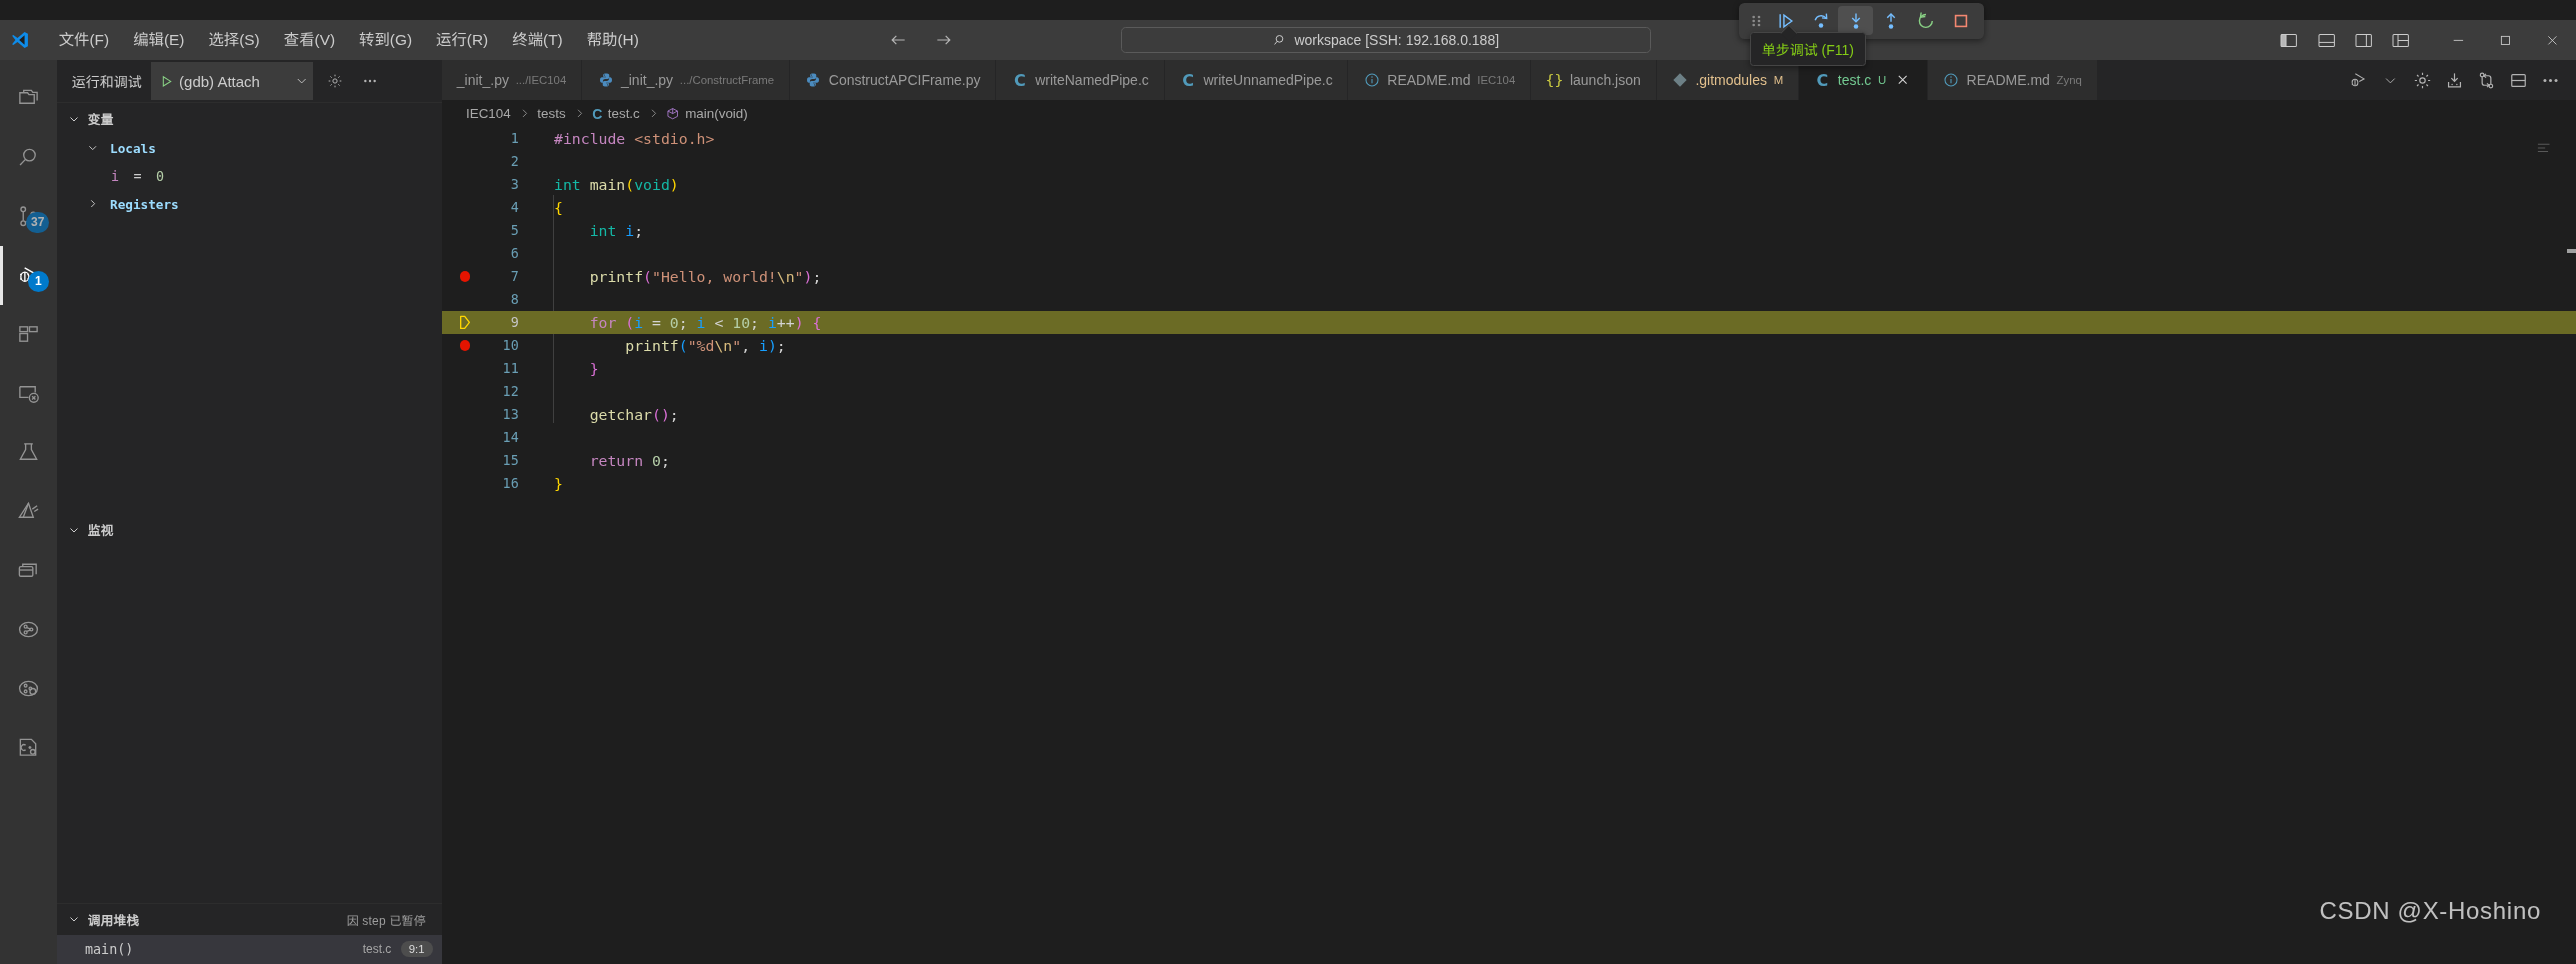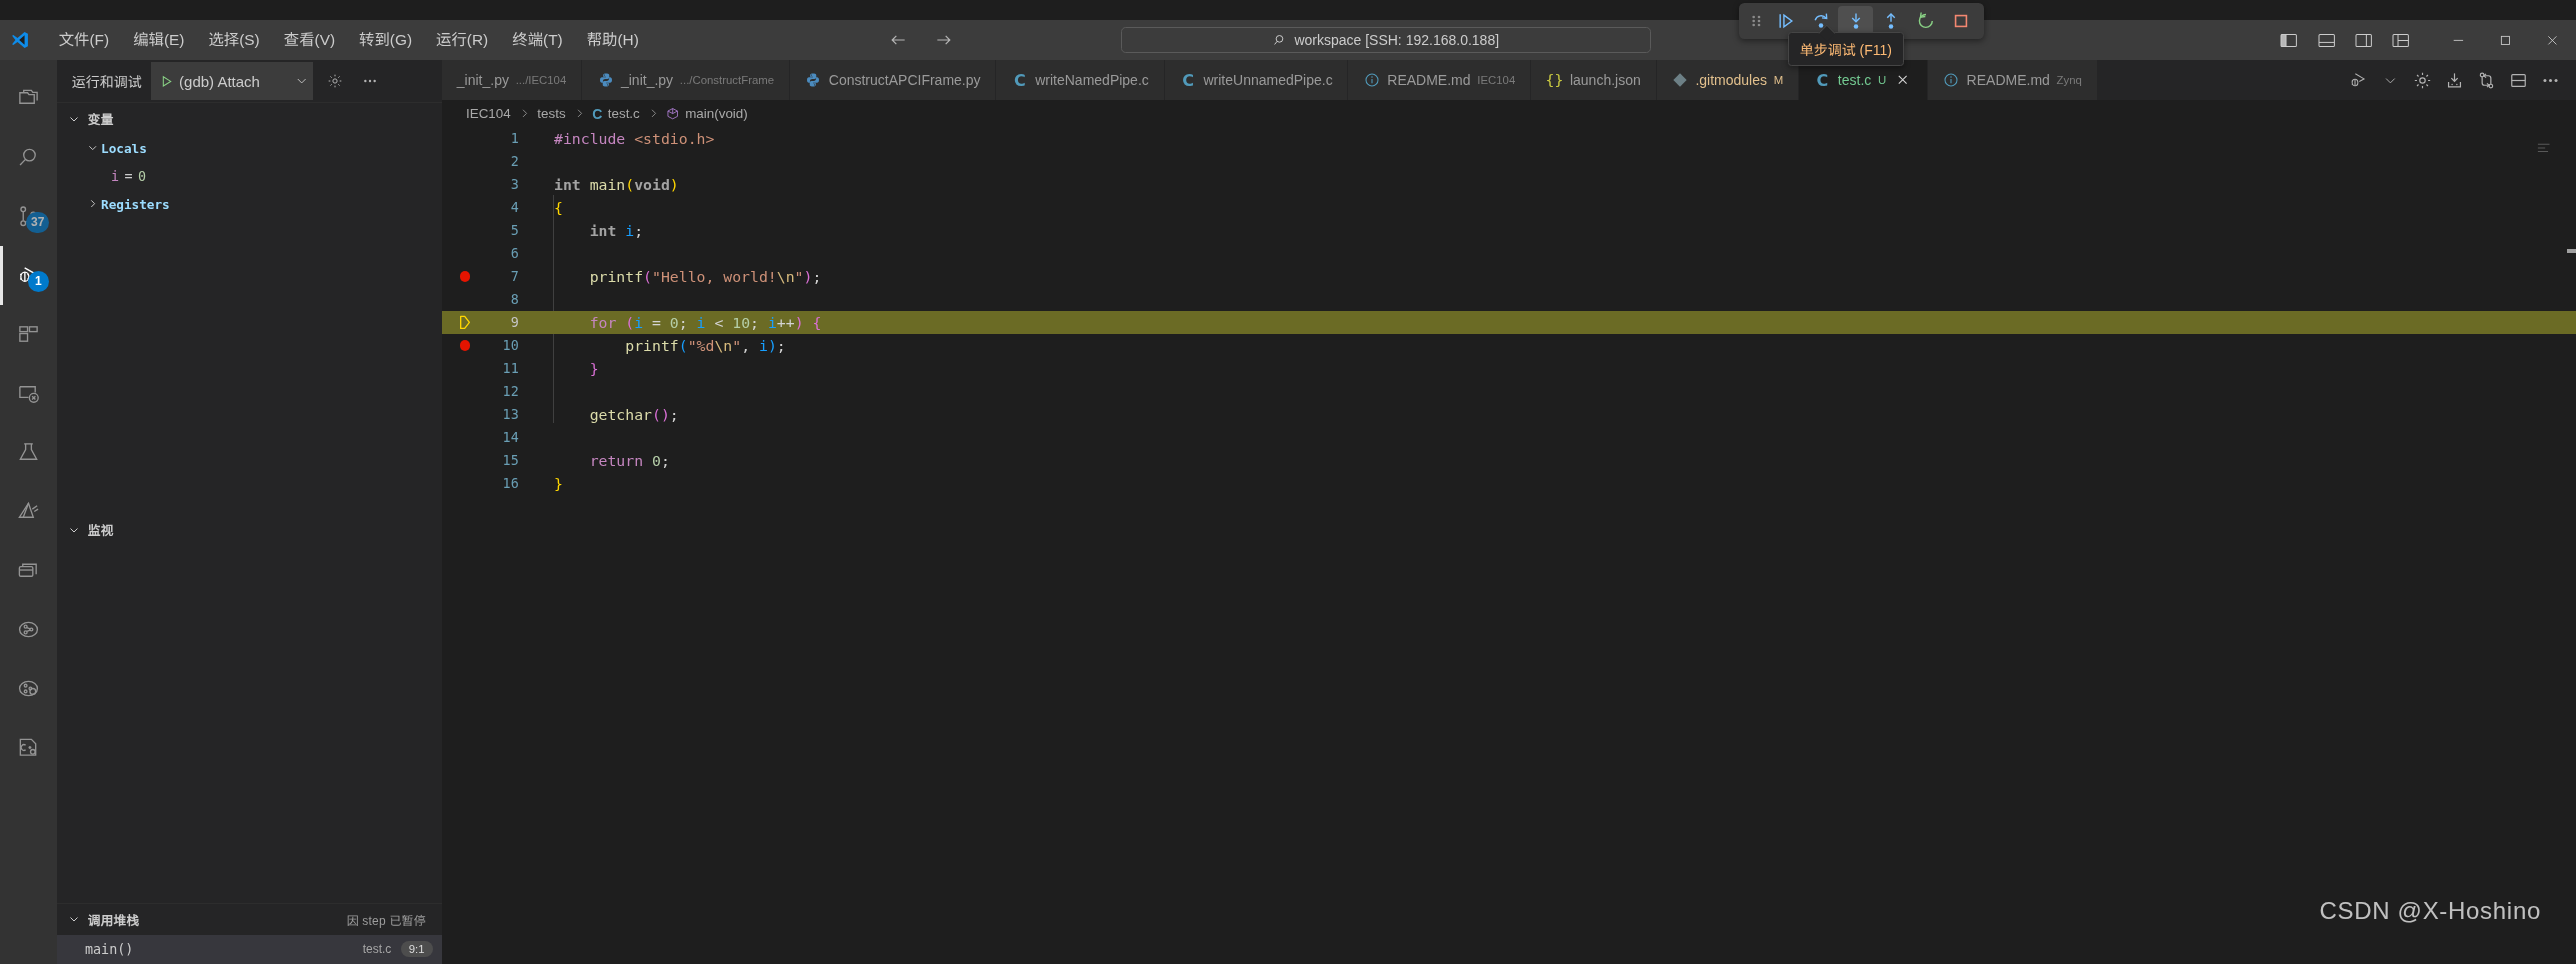--- a/index.html
+++ b/index.html
@@ -44,22 +44,22 @@
   .debug-toolbar {
     position: absolute; left: 1739px; top: 2.7px; height: 36px;
     background: #3c3c3c; border-radius: 5.4px; display: flex; align-items: center;
     padding: 0 6px; gap: 0px; box-shadow: 0 2px 6.7px rgba(0,0,0,.45); z-index: 40;
   }
   .dt-grip { width: 23px; height: 27px; display:flex; align-items:center; justify-content:center; cursor: grab; }
   .dt-btn { width: 35px; height: 29.5px; display:flex; align-items:center; justify-content:center; border-radius: 4px; }
   .dt-btn.active { background: #4f4f4f; }
   .dt-tooltip {
     position: absolute; left: 1750px; top: 32px; background: #252526; border: 0.7px solid #454545;
-    color: #fdba74; font-size: 14px; padding: 6px 10.7px; border-radius: 3.4px; white-space: nowrap;
-    z-index: 60; box-shadow: 0 2px 6px rgba(0,0,0,.4); margin-left: 38px;
+    color: #84cc16; font-size: 14px; padding: 6px 10.7px; border-radius: 3.4px; white-space: nowrap;
+    z-index: 60; box-shadow: 0 2px 6px rgba(0,0,0,.4);
   }
   .dt-tooltip:before {
     content:""; position: absolute; top: -6px; left: 32px; width: 10.7px; height: 10.7px;
     background: #252526; border-left: 0.7px solid #454545; border-top: 0.7px solid #454545;
     transform: rotate(45deg);
   }
 
   
   .body-row { display: flex; flex: 1 1 auto; min-height: 0; }
 
@@ -97,21 +97,21 @@
 
   .section { border-top: 0.7px solid #2d2d2d; }
   .section-head {
     height: 31px; display: flex; align-items: center; gap: 5.4px; padding-left: 9.4px;
     font-size: 12.7px; font-weight: bold; color: #cccccc; letter-spacing: 0.2px;
   }
   .section-head .spacer { flex: 1 1 auto; }
   .section-sub { font-size: 12px; font-weight: normal; color: #9d9d9d; padding-right: 16px; }
   .twisty { width: 16px; display: inline-flex; align-items:center; justify-content:center; }
 
-  .tree-row { height: 28px; display:flex; align-items:center; font-size: 13.4px; padding-left: 9.4px; }
+  .tree-row { height: 28px; display:flex; align-items:center; font-size: 13.4px; padding-left: 9.4px; gap: 9px; }
   .ind-1 { padding-left: 28px; }
   .ind-2 { padding-left: 54px; }
   .scope-label { color: #9cdcfe; font-weight: bold; font-family: "DejaVu Sans Mono", monospace; font-size: 12.7px; }
   .var-name { color: #c586c0; font-family: "DejaVu Sans Mono", monospace; font-size: 13.4px; }
   .var-eq { color: #cccccc; font-family: "DejaVu Sans Mono", monospace; font-size: 13.4px; padding: 0 5.4px; }
   .var-val { color: #b5cea8; font-family: "DejaVu Sans Mono", monospace; font-size: 13.4px; }
 
   .watch-pane { flex: 1 1 auto; }
   .callstack-pane { flex: 0 0 auto; }
   .cs-row { height: 29.5px; display:flex; align-items:center; padding: 0 9.4px 0 28px; font-size: 13.4px; background:#37373d;justify-content:flex-end; }
@@ -156,21 +156,21 @@
   .ln {
     width: 32px; flex: 0 0 32px; text-align: right; color: #6a9fb5; font-size: 13.4px;
     font-family: "DejaVu Sans Mono", monospace; padding-right: 1.3px;
   }
   .code-text { padding-left: 34px; white-space: pre; color: #d4d4d4; }
 
   
   .t-pre   { color: #c586c0; }
   .t-str   { color: #ce9178; }
   .t-esc   { color: #d7ba7d; }
-  .t-kw    { color: #a3a3a3; font-weight: bold; }
+  .t-kw    { color: #14b8a6; }
   .t-fn    { color: #dcdcaa; }
   .t-num   { color: #b5cea8; }
   .t-punc  { color: #d4d4d4; }
   .t-y     { color: #ffd700; }
   .t-p     { color: #da70d6; }
   .t-b     { color: #179fff; }
   .t-ctrl  { color: #c586c0; }
 
   .indent-guide {
     position: absolute; left: 111px; top: 0; bottom: 0; width: 0.7px; background: #404040;

